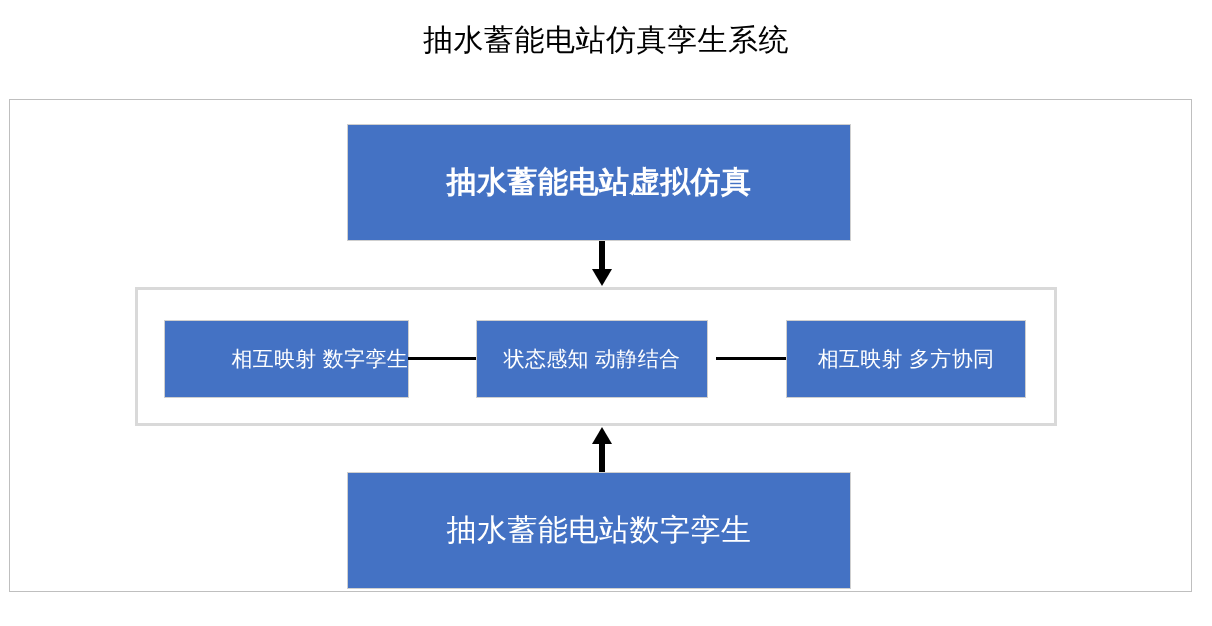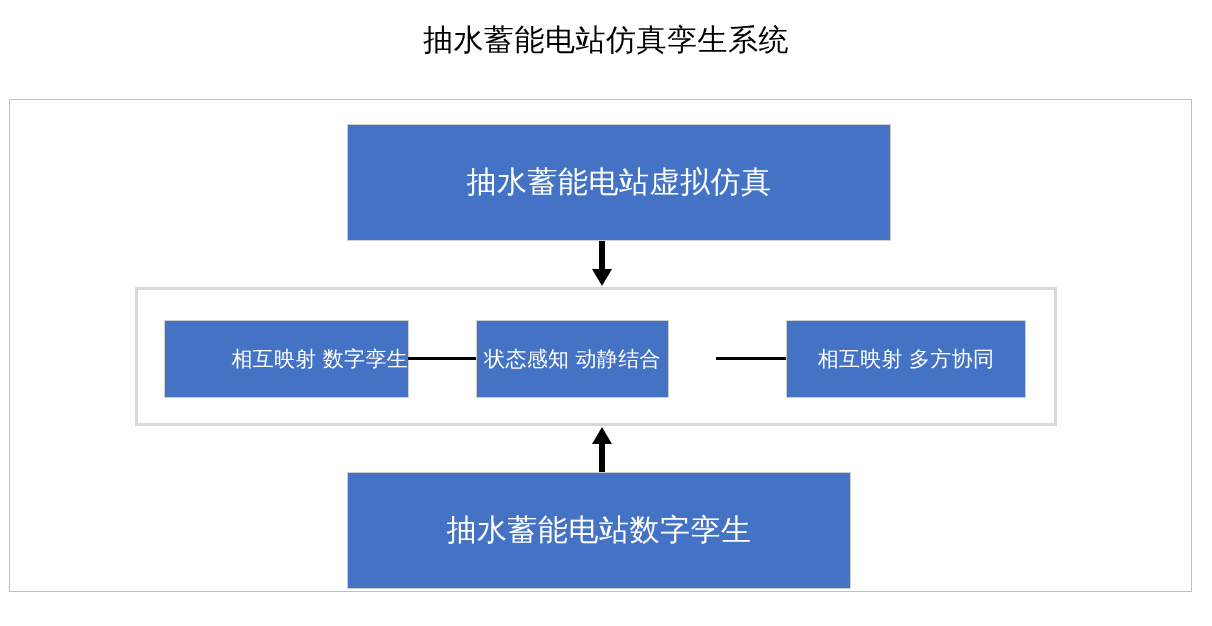--- a/index.html
+++ b/index.html
@@ -51,24 +51,25 @@
     display: flex;
     align-items: center;
     justify-content: center;
     color: #ffffff;
     white-space: nowrap;
   }
 
   #box-virtual-simulation {
     left: 347px;
     top: 124px;
-    width: 544px;
+    width: 504px;
     height: 117px;
     font-size: 30px;
     letter-spacing: 0.5px;
+    font-weight: bold;
   }
 
   #box-digital-twin {
     left: 347px;
     top: 472px;
     width: 504px;
     height: 117px;
     font-size: 30px;
     letter-spacing: 0.5px;
   }
@@ -85,21 +86,21 @@
     box-sizing: border-box;
   }
 
   .feature-box {
     top: 320px;
     height: 78px;
     font-size: 21px;
     letter-spacing: 0.3px;
   }
   #box-feature-1 { left: 164px;  width: 245px; justify-content: flex-end; }
-  #box-feature-2 { left: 476px;  width: 193px; }
+  #box-feature-2 { left: 476px;  width: 232px; }
   #box-feature-3 { left: 786px;  width: 240px; }
 
   
   .connector-h {
     position: absolute;
     top: 357px;
     height: 3px;
     background: #000000;
   }
   #connector-1-2 { left: 408px; width: 69px; }

